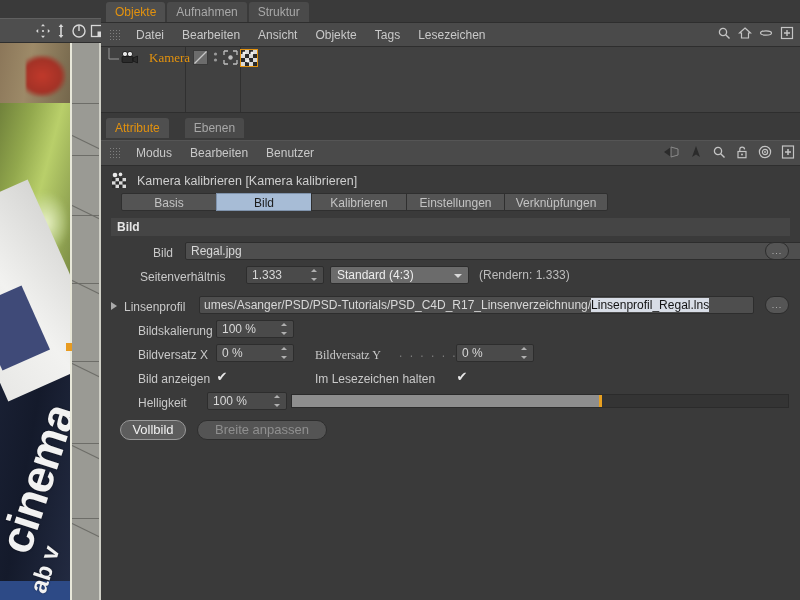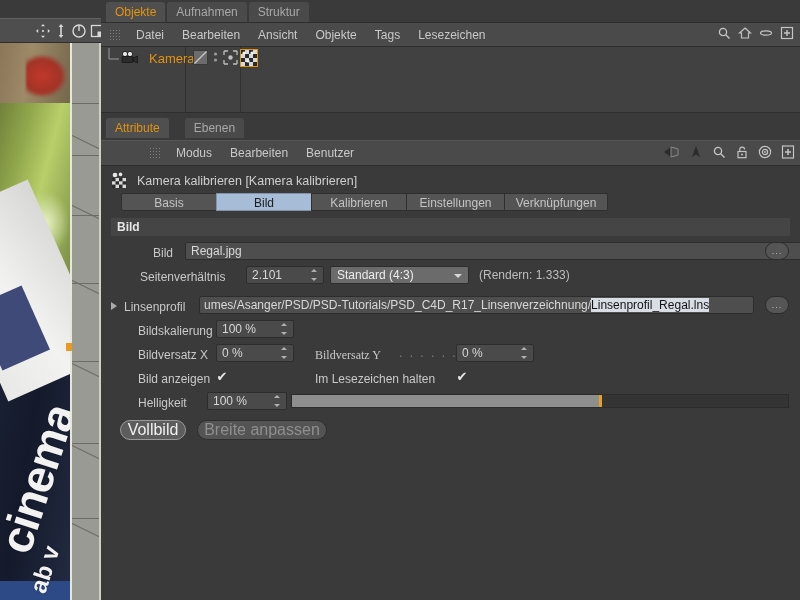--- a/index.html
+++ b/index.html
@@ -119,36 +119,36 @@
   .mini { width:14px; height:14px; }
 
   
   #om-body {
     position:absolute; left:0; top:47px; width:699px; height:65px; background:#414141;
   }
   #om-col1 { position:absolute; left:0; top:0; width:85px; height:65px; border-right:1px solid #303030; }
   #om-col2 { position:absolute; left:86px; top:0; width:54px; height:65px; border-right:1px solid #303030; }
   #om-row { position:absolute; left:0; top:1px; height:20px; width:699px; display:flex; align-items:center; }
   #om-tree-lines { width:16px; height:20px; position:relative; margin-left:4px; }
-  #om-objname { color:#e3920e; font-size:13px; margin-left:10px; }
+  #om-objname { color:#e3920e; font-size:13px; margin-left:10px;font-family:Liberation Serif, serif; }
   #om-tagcell { position:absolute; left:92px; top:3px; display:flex; align-items:center; gap:4px; }
   .tag-sq { width:15px; height:15px; }
   #om-tag-sel {
     position:absolute; left:139px; top:2px; width:18px; height:18px;
     border:1px solid #e3920e; background:#2b2b2b;
   }
   #om-bottomline { position:absolute; left:0; top:112px; width:699px; height:1px; background:#2e2e2e; }
 
   
   #am-tabs { position:absolute; left:5px; top:118px; height:20px; display:flex; gap:16px; }
 
   #am-menubar {
     position:absolute; left:0; top:140px; width:699px; height:26px;
     background:#4a4a4a; border-top:1px solid #555; border-bottom:1px solid #2e2e2e;
-    display:flex; align-items:center;padding-left:40px;
+    display:flex; align-items:center;
   }
   #am-menu-right { position:absolute; right:5px; top:4px; display:flex; gap:9px; align-items:center; }
 
   
   #am-content { position:absolute; left:0; top:166px; width:699px; height:434px; background:#3a3a3a; }
 
   #obj-title { position:absolute; left:10px; top:6px; display:flex; align-items:center; gap:8px; }
   #obj-title .ttl { font-size:12.5px; color:#cfcfcf; }
 
   #am-pagetabs { position:absolute; left:20px; top:27px; display:flex; }
@@ -218,21 +218,21 @@
   }
 
   .slider {
     position:absolute; height:14px; background:#343434; border:1px solid #2b2b2b;
   }
   .slider .fill { position:absolute; left:0; top:0; bottom:0; background:#8e8e8e; }
   .slider .knob { position:absolute; top:0; bottom:0; width:3px; background:#e8a020; }
 
   .pill {
     position:absolute; height:20px; border-radius:10px; background:#545454;
-    border:1px solid #2e2e2e; color:#b7b7b7; font-size:16px;
+    border:1px solid #2e2e2e; color:#b7b7b7; font-size:13px;
     text-align:center; line-height:18px;
   }
   .pill.on { background:#5d5d5d; border-color:#9a9a9a; color:#f0f0f0; }
   .pill.dim { color:#8f8f8f; }
 </style>
 </head>
 <body>
 
 <div id="root">
 
@@ -493,21 +493,21 @@
       <div id="grp-bild">Bild</div>
 
       <div class="row" style="top:76px;">
         <span class="lbl" style="left:52px; top:2px;">Bild</span>
         <span class="field" style="left:84px; top:0; width:674px;">Regal.jpg</span>
         <span class="dots-btn" style="left:664px; top:0;">...</span>
       </div>
 
       <div class="row" style="top:100px;margin-left:16px;">
         <span class="lbl" style="left:23px; top:2px;">Seitenverhältnis</span>
-        <span class="field num" style="left:129px; top:0; width:78px;">2.101</span>
+        <span class="field num" style="left:129px; top:0; width:78px;">1.333</span>
         <span class="spin" style="left:193px; top:3px;">
           <i class="up"></i>
             <i class="dn"></i>
         </span>
         <span class="combo" style="left:213px; top:0; width:139px;">
           <span>Standard (4:3)</span>
           <i class="arr"></i>
         </span>
         <span class="hint" style="left:362px; top:2px;">(Rendern: 1.333)</span>
       </div>

